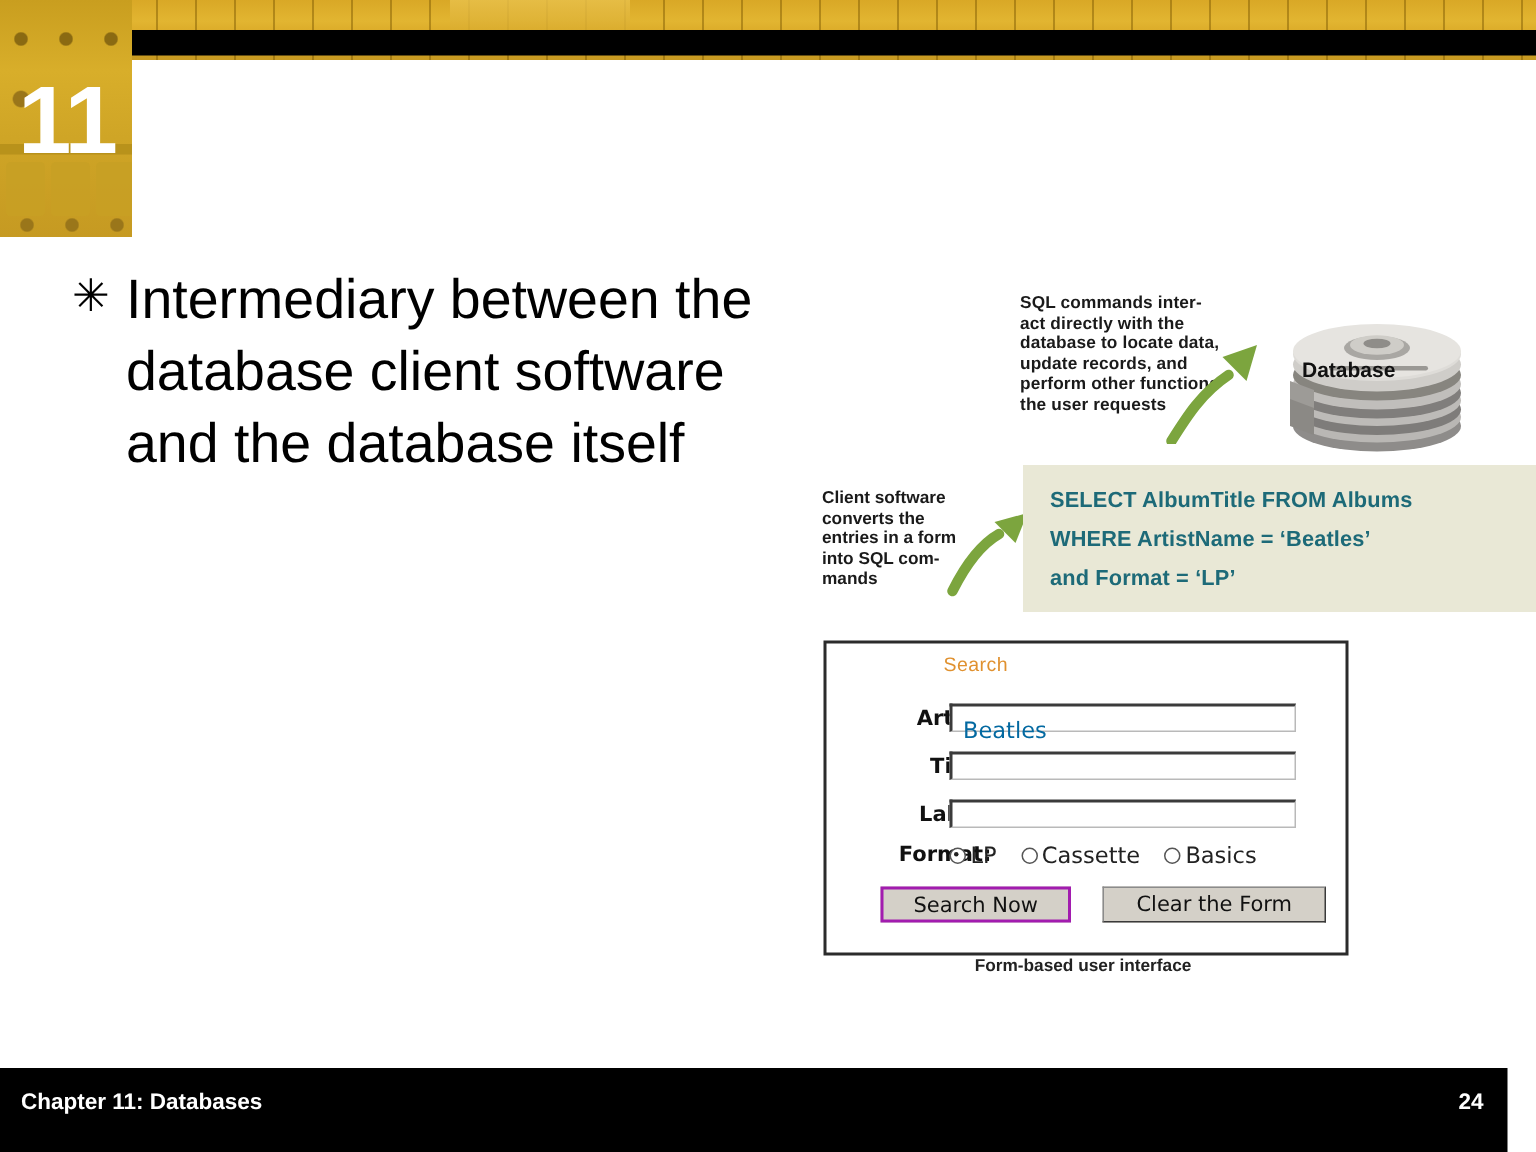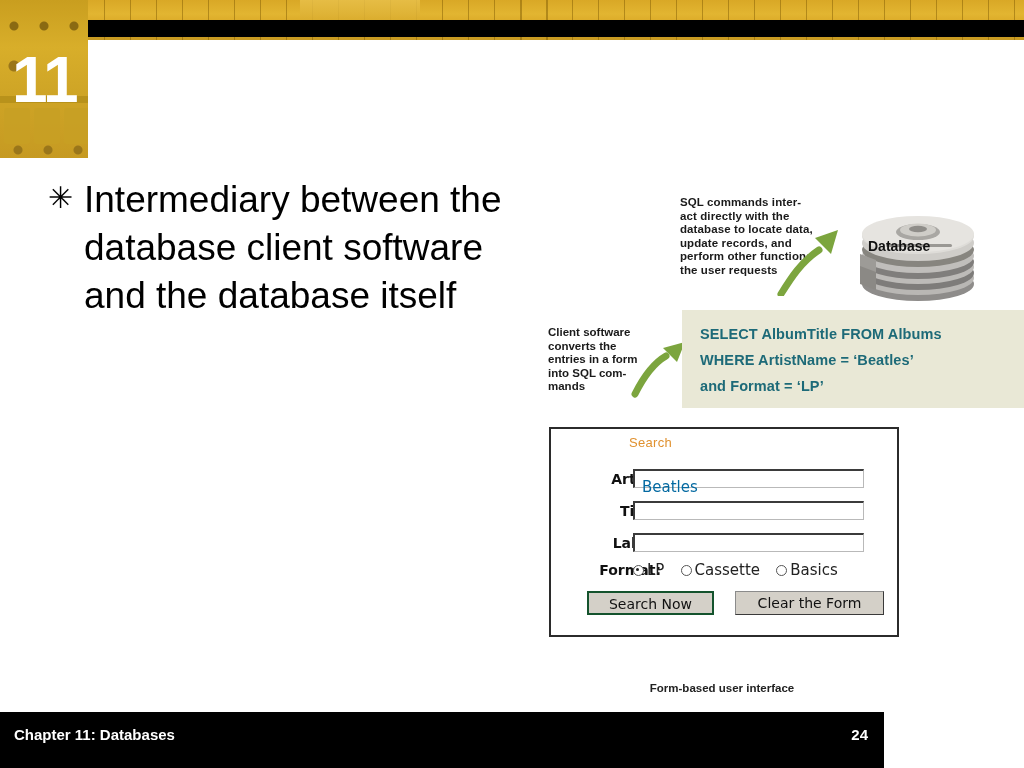--- a/index.html
+++ b/index.html
@@ -159,31 +159,31 @@
   }
 
   .btn-row{position:absolute;left:36px;top:162px;width:300px;height:26px;}
   .ui-btn{
     position:absolute;top:0;height:24px;background:#d4d0c8;
     border:1px solid #8b8b8b;border-right-color:#3a3a3a;border-bottom-color:#3a3a3a;
     box-sizing:border-box;text-align:center;
     font-size:14px;color:#111;line-height:22px;
     font-family:"DejaVu Sans", sans-serif;
   }
-  .btn-search{left:0;width:127px;border:2px solid #14532d;}
+  .btn-search{left:0;width:127px;border:2px solid #a21caf;}
   .btn-clear{left:148px;width:149px;}
 
   .form-caption{
     position:absolute;left:19px;top:450px;width:346px;text-align:center;
-    font-size:11.5px;color:#222;font-weight:bold;margin-top:44px;
+    font-size:11.5px;color:#222;font-weight:bold;
   }
 
   
   .footer{
-    position:absolute;left:0;top:712px;width:884px;height:56px;background:#000;
+    position:absolute;left:0;top:712px;width:1005px;height:56px;background:#000;
   }
   .footer-left{
     position:absolute;left:14px;top:14px;font-size:15px;font-weight:bold;color:#fff;
   }
   .footer-right{
     position:absolute;right:16px;top:14px;font-size:15px;font-weight:bold;color:#fff;
   }
 </style>
 </head>
 <body>

